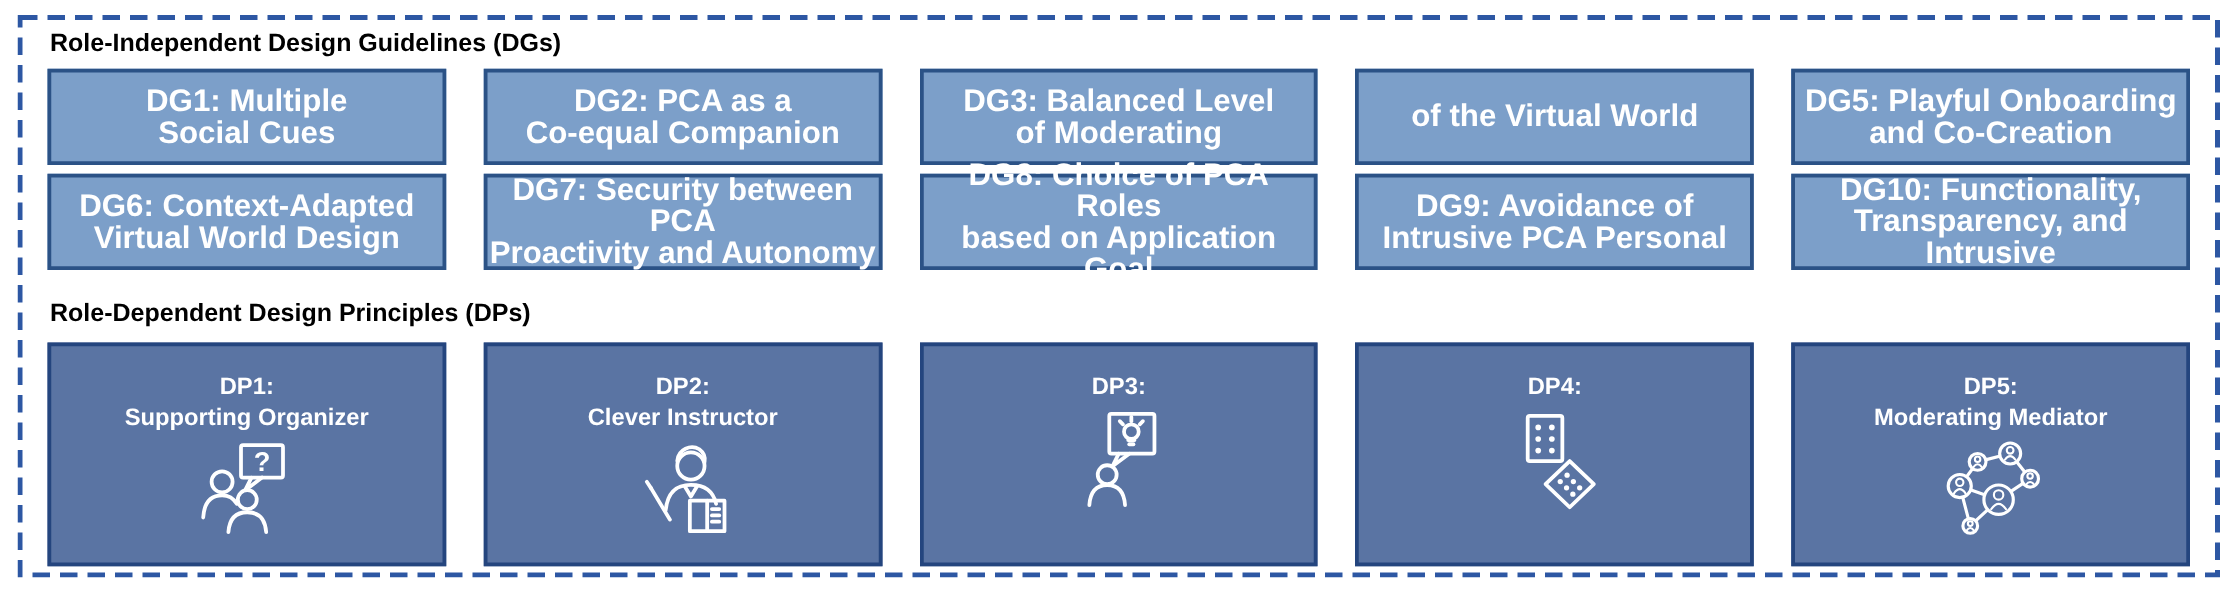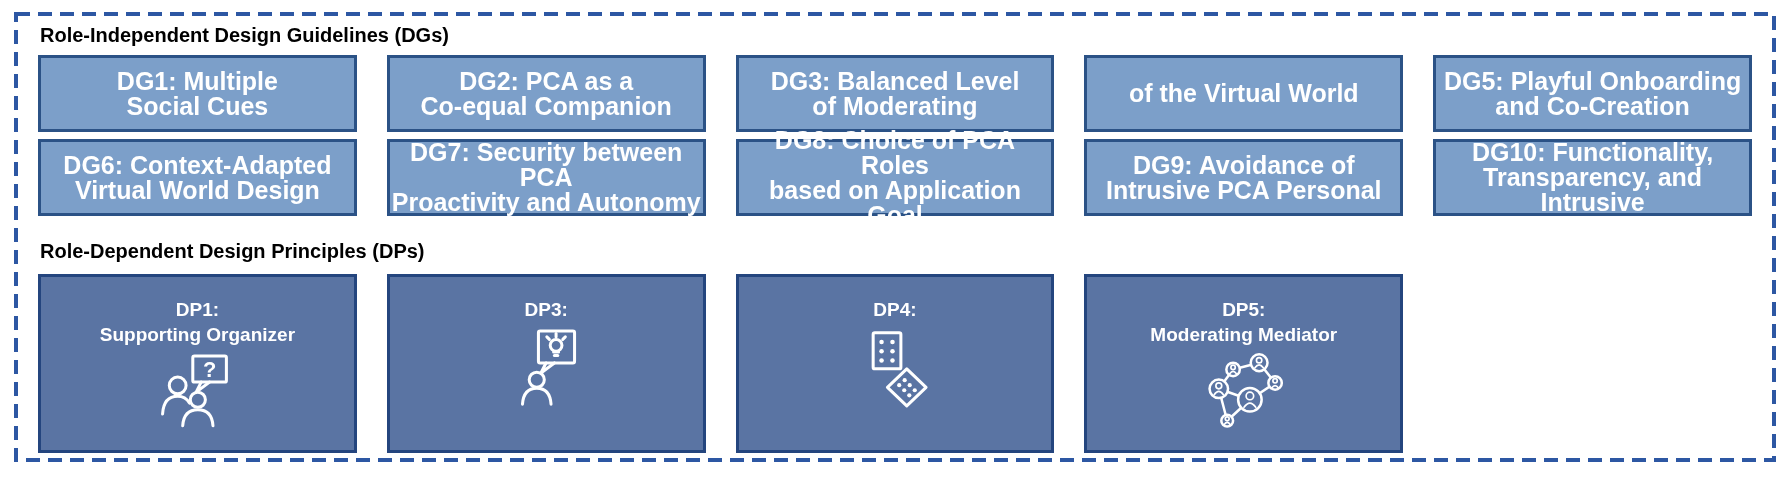--- a/index.html
+++ b/index.html
@@ -185,20 +185,39 @@
             <path d="M55 37 L49 49 L65 37"></path>
             <circle cx="27" cy="41" r="10"></circle>
             <path d="M9 75 C10 59 18 54 27 54 C33 54 38 57 41 62"></path>
             <circle cx="51" cy="58" r="9"></circle>
             <path d="M33 89 C34 74 42 70 51 70 C60 70 68 74 69 89"></path>
           </g>
           <text class="bubble-q" x="65" y="31">?</text>
         </svg>
       </div>
 
+      <div class="dp-box">
+        <div>DP2:</div>
+        <div>Clever Instructor</div>
+        <svg class="dp-icon" viewBox="0 0 100 100">
+          <g class="stroke">
+            <circle cx="58" cy="26" r="13"></circle>
+            <path d="M45 21 C46 10 58 5 66 10 C70 13 72 17 71 22"></path>
+            <path d="M34 68 C36 49 46 44 58 44 C70 44 79 49 82 62"></path>
+            <path d="M52 45 L58 55 L64 45"></path>
+            <path d="M20 47 L38 77"></path>
+            <path d="M20 47 L16 41"></path>
+            <rect x="57" y="59" width="33" height="29"></rect>
+            <path d="M73.5 59 L73.5 88"></path>
+            <path d="M78 67 L85 67"></path>
+            <path d="M78 73 L85 73"></path>
+            <path d="M78 79 L85 79"></path>
+          </g>
+        </svg>
+      </div>
 
       <div class="dp-box">
         <div>DP3:</div>
         <svg class="dp-icon" viewBox="0 0 100 100">
           <g class="stroke">
             <rect x="41" y="6" width="43" height="38" rx="2"></rect>
             <path d="M50 44 L44 56 L60 44"></path>
             <circle cx="62" cy="23" r="7"></circle>
             <path d="M59 31 L65 31"></path>
             <path d="M60 35 L64 35"></path>

